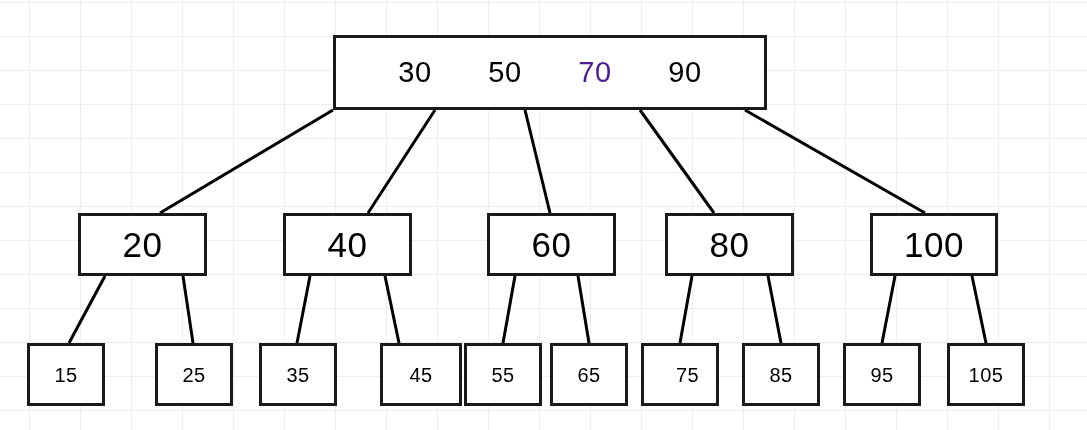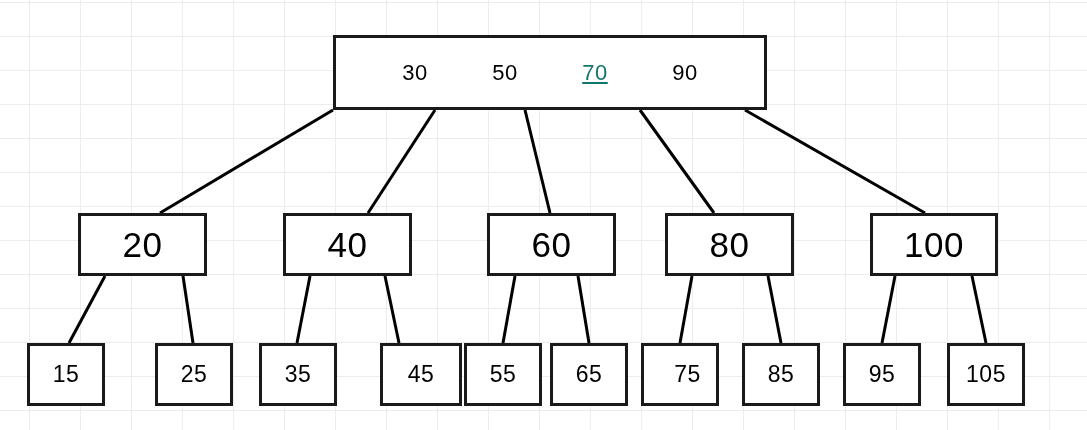--- a/index.html
+++ b/index.html
@@ -37,26 +37,26 @@
     align-items: center;
     justify-content: center;
     color: #000000;
     z-index: 2;
   }
   .node.root {
     justify-content: space-around;
     padding: 0 34px;
   }
   .key {
-    font-size: 22px;
+    font-size: 29px;
     line-height: 1;
     letter-spacing: 0.5px;
   }
   .node.internal .key { font-size: 35px; }
-  .node.leaf .key { font-size: 23px; }
+  .node.leaf .key { font-size: 20px; }
 </style>
 </head>
 <body>
 
 <div id="canvas">
   <svg id="edge-layer" width="1087" height="430" viewBox="0 0 1087 430">
       <line x1="333" y1="110" x2="160" y2="213" stroke="#000000" stroke-width="3" stroke-linecap="butt"></line>
       <line x1="435" y1="110" x2="368" y2="213" stroke="#000000" stroke-width="3" stroke-linecap="butt"></line>
       <line x1="525" y1="110" x2="550" y2="213" stroke="#000000" stroke-width="3" stroke-linecap="butt"></line>
       <line x1="640" y1="110" x2="714" y2="213" stroke="#000000" stroke-width="3" stroke-linecap="butt"></line>
@@ -69,21 +69,21 @@
       <line x1="578" y1="276" x2="589" y2="343" stroke="#000000" stroke-width="3" stroke-linecap="butt"></line>
       <line x1="692" y1="276" x2="680" y2="343" stroke="#000000" stroke-width="3" stroke-linecap="butt"></line>
       <line x1="768" y1="276" x2="781" y2="343" stroke="#000000" stroke-width="3" stroke-linecap="butt"></line>
       <line x1="895" y1="276" x2="882" y2="343" stroke="#000000" stroke-width="3" stroke-linecap="butt"></line>
       <line x1="972" y1="276" x2="986" y2="343" stroke="#000000" stroke-width="3" stroke-linecap="butt"></line>
     </svg>
   <div id="node-layer">
       <div class="node root" style="left: 333px; top: 35px; width: 434px; height: 75px; border-color: rgb(26, 26, 26); background: rgb(255, 255, 255);">
         <span class="key" style="color: rgb(0, 0, 0);">30</span>
         <span class="key" style="color: rgb(0, 0, 0);">50</span>
-        <span class="key" style="color: #0f766e; text-decoration: underline;">70</span>
+        <span class="key" style="color: #4c1d95;">70</span>
         <span class="key" style="color: rgb(0, 0, 0);">90</span>
       </div>
       <div class="node internal" style="left: 78px; top: 213px; width: 129px; height: 63px; border-color: rgb(26, 26, 26); background: rgb(255, 255, 255);">
         <span class="key" style="color: rgb(0, 0, 0);">20</span>
       </div>
       <div class="node internal" style="left: 283px; top: 213px; width: 129px; height: 63px; border-color: rgb(26, 26, 26); background: rgb(255, 255, 255); text-align: center;">
         <span class="key" style="color: rgb(0, 0, 0);">40</span>
       </div>
       <div class="node internal" style="left: 487px; top: 213px; width: 129px; height: 63px; border-color: rgb(26, 26, 26); background: rgb(255, 255, 255);">
         <span class="key" style="color: rgb(0, 0, 0);">60</span>

